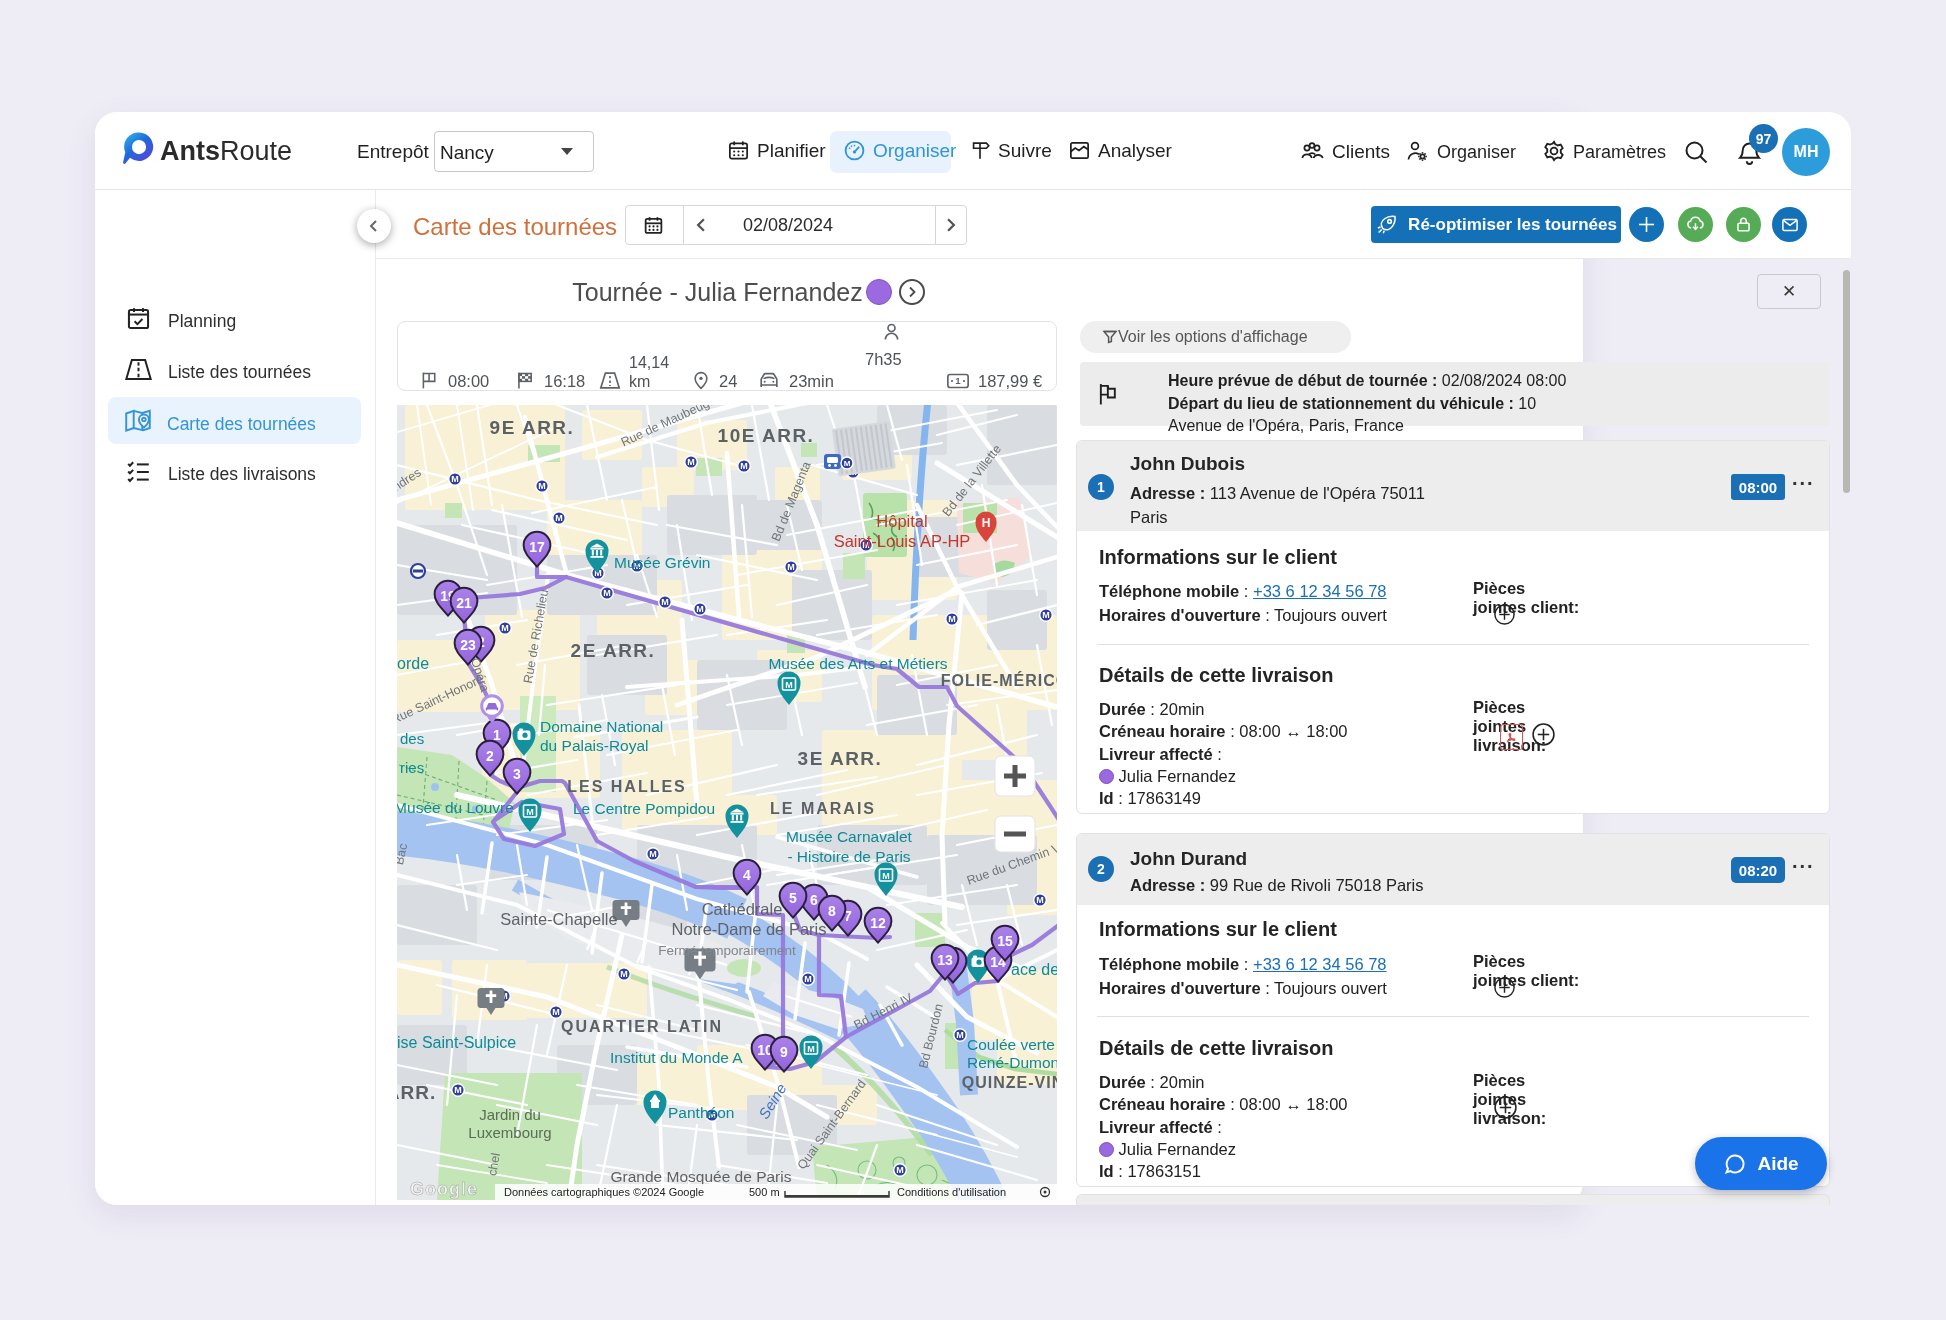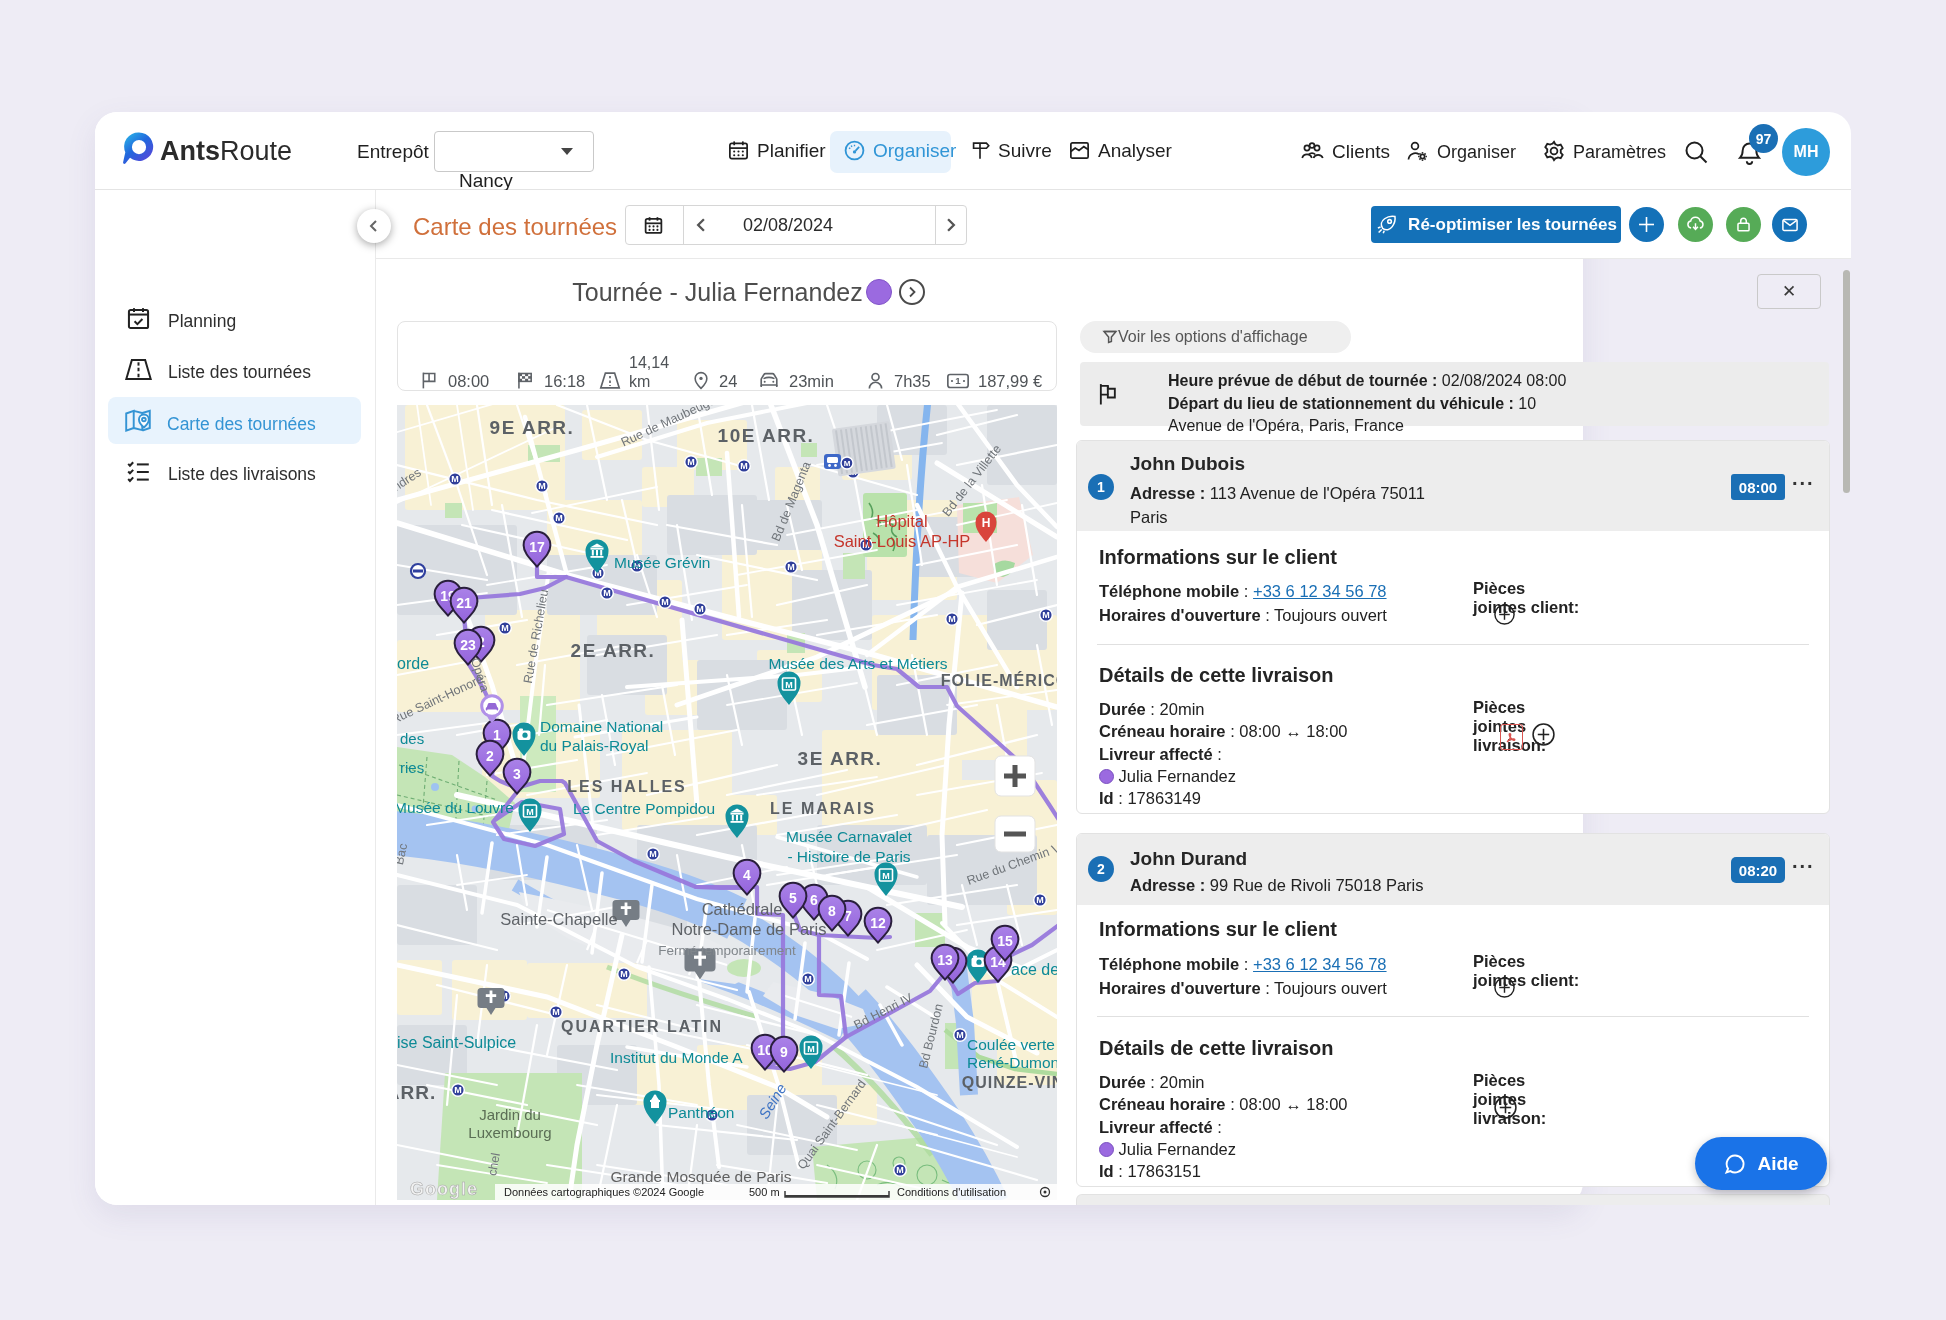--- a/index.html
+++ b/index.html
@@ -27,21 +27,21 @@
       </linearGradient>
         </defs>
       <path fill-rule="evenodd" fill="url(#lg1)" d="M17,1.5 A14.2,14.2 0 1 1 8,26.7 L3.6,32.3 C2.5,33.6 0.8,32.7 1.1,31.2 L3.3,21.3 A14.2,14.2 0 0 1 17,1.5 Z M17,9 a7.1,7.1 0 1 0 0,14.2 a7.1,7.1 0 0 0 0,-14.2 Z"></path>
     </svg>
   </div>
   <div class="abs" style="left:65px;top:24px;font-size:27px;color:#2b2b2b;letter-spacing:0;"><span class="b">Ants</span><span style="font-weight:400;">Route</span></div>
 
   <div class="abs navtxt" style="left:262px;top:29px;">Entrepôt</div>
 
   <div class="abs" style="left:339px;top:19px;width:160px;height:41px;border:1px solid #c9c9c9;border-radius:4px;background:#fff;"></div>
-  <div class="abs navtxt" style="left:364px;top:30px;margin-top:28px;">Nancy</div>
+  <div class="abs navtxt" style="left:345px;top:30px;">Nancy</div>
   <div class="abs" style="left:466px;top:36px;width:0;height:0;border-left:6px solid transparent;border-right:6px solid transparent;border-top:7px solid #444;"></div>
 
   <div class="abs icontxt navtxt" style="left:632px;top:27px;">
     <svg width="23" height="23" viewBox="0 0 24 24" fill="none" stroke="#1f1f1f" stroke-width="1.8">
         <rect x="3" y="4.5" width="18" height="16" rx="2"></rect>
         <line x1="3" y1="9.5" x2="21" y2="9.5"></line>
         <line x1="7.5" y1="2.5" x2="7.5" y2="6.5"></line>
         <line x1="16.5" y1="2.5" x2="16.5" y2="6.5"></line>
         <g fill="#1f1f1f" stroke="none">
           <circle cx="7.5" cy="13" r="1.1"></circle>
@@ -290,21 +290,21 @@
   <div class="abs icontxt" style="left:662px;top:209px;height:70px;color:#4f5357;font-size:16.5px;gap:8px;">
     <svg width="24" height="22" viewBox="0 0 26 24" fill="none" stroke="#5f6368" stroke-width="1.8">
         <path d="M4.5 17.5 v-6 a2.5 2.5 0 0 1 0.4-1.3 L7.5 6 a2 2 0 0 1 1.7-1 h7.6 a2 2 0 0 1 1.7 1 l2.6 4.2 a2.5 2.5 0 0 1 0.4 1.3 v6 Z"></path>
         <path d="M7 10.5 a14 14 0 0 1 12 0"></path>
         <circle cx="8.3" cy="14" r="1.1" fill="#5f6368" stroke="none"></circle>
         <circle cx="17.7" cy="14" r="1.1" fill="#5f6368" stroke="none"></circle>
         <path d="M4.5 17.5 v2 M21.5 17.5 v2"></path>
       </svg>
     <span>23min</span>
   </div>
-  <div class="abs icontxt" style="left:770px;top:209px;height:70px;color:#4f5357;font-size:16.5px;gap:8px;">
+  <div class="abs icontxt" style="left:770px;top:209px;height:70px;color:#4f5357;font-size:16.5px;gap:8px;flex-direction:column;">
     <svg width="21" height="21" viewBox="0 0 24 24" fill="none" stroke="#5f6368" stroke-width="1.9">
         <circle cx="12" cy="8" r="4"></circle>
         <path d="M5 21 a7 7 0 0 1 14 0"></path>
       </svg>
     <span>7h35</span>
   </div>
   <div class="abs icontxt" style="left:851px;top:209px;height:70px;color:#4f5357;font-size:16.5px;gap:8px;">
     <svg width="24" height="20" viewBox="0 0 26 20" fill="none" stroke="#5f6368" stroke-width="1.8">
         <rect x="2" y="3" width="22" height="14" rx="2.5"></rect>
         <text x="13" y="13.5" text-anchor="middle" font-size="10.5" fill="#5f6368" stroke="none" font-weight="bold">1</text>

